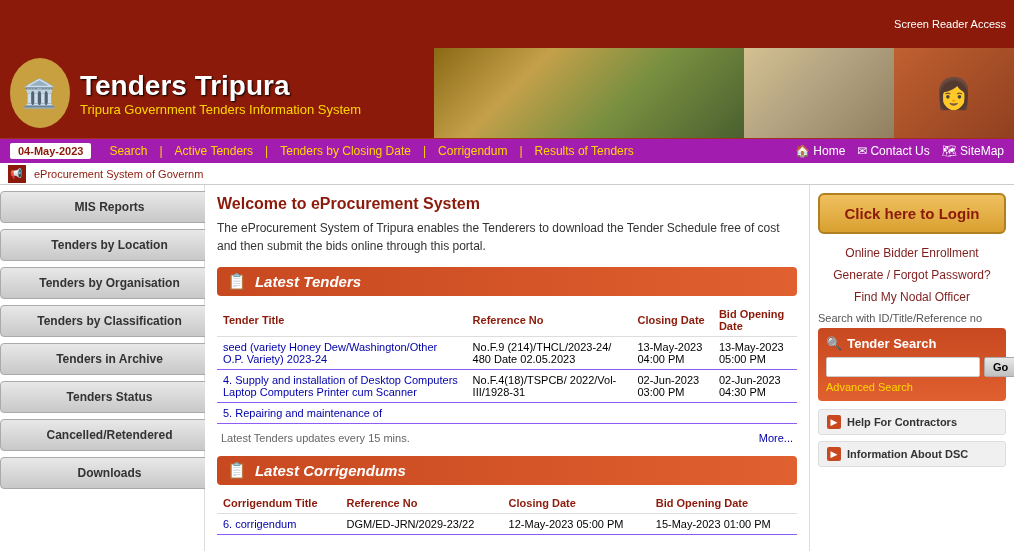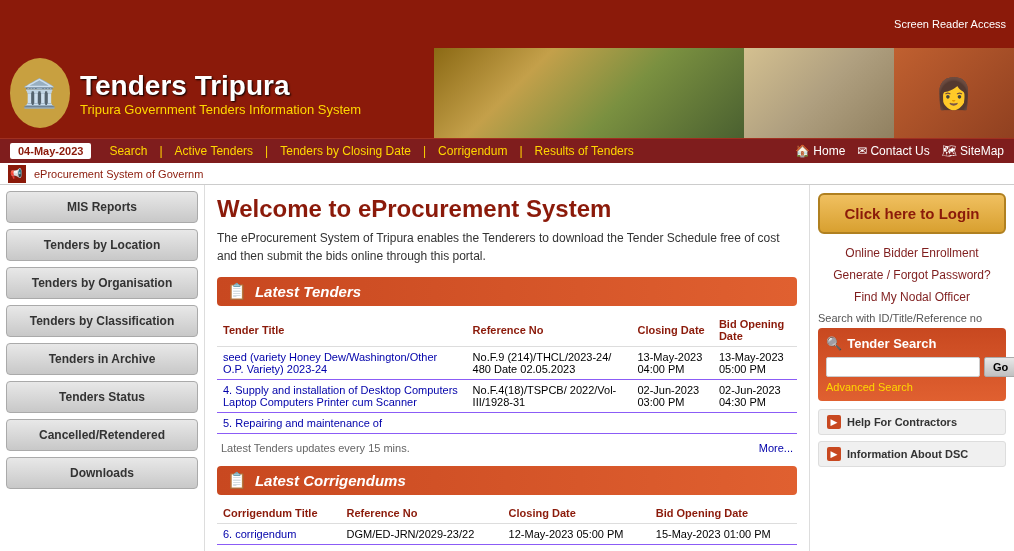--- a/index.html
+++ b/index.html
@@ -71,21 +71,21 @@
       background: linear-gradient(135deg, #c06030 0%, #904020 100%);
       width: 120px;
       display: flex;
       align-items: center;
       justify-content: center;
       font-size: 30px;
     }
 
     
     .nav-bar {
-      background: #7f1d1d;
+      background: #a21caf;
       display: flex;
       align-items: center;
       justify-content: space-between;
       padding: 4px 10px;
       border-top: 1px solid #a03020;
       text-align: center;
     }
     .nav-left {
       display: flex;
       align-items: center;
@@ -161,21 +161,21 @@
 
     
     .sidebar {
       width: 205px;
       flex-shrink: 0;
       background: #fff;
       border-right: 1px solid #ddd;
     }
     .sidebar-btn {
       display: block;
-      width: 192px;
+      width: 219px;
       margin: 6px auto;
       background: linear-gradient(to bottom, #e8e8e8, #c8c8c8);
       border: 1px solid #aaa;
       border-radius: 4px;
       padding: 8px 10px;
       text-align: center;
       font-size: 12px;
       font-weight: bold;
       color: #333;
       cursor: pointer;
@@ -184,21 +184,21 @@
 
     
     .center-content {
       flex: 1;
       padding: 10px 12px;
       overflow-y: auto;
       background: #fff;
     }
     .welcome-title {
       color: #8B1A0A;
-      font-size: 24px;
+      font-size: 16px;
       font-weight: bold;
       margin-bottom: 6px;
     }
     .welcome-text {
       font-size: 12px;
       color: #333;
       line-height: 1.5;
       margin-bottom: 12px;
     }
 

